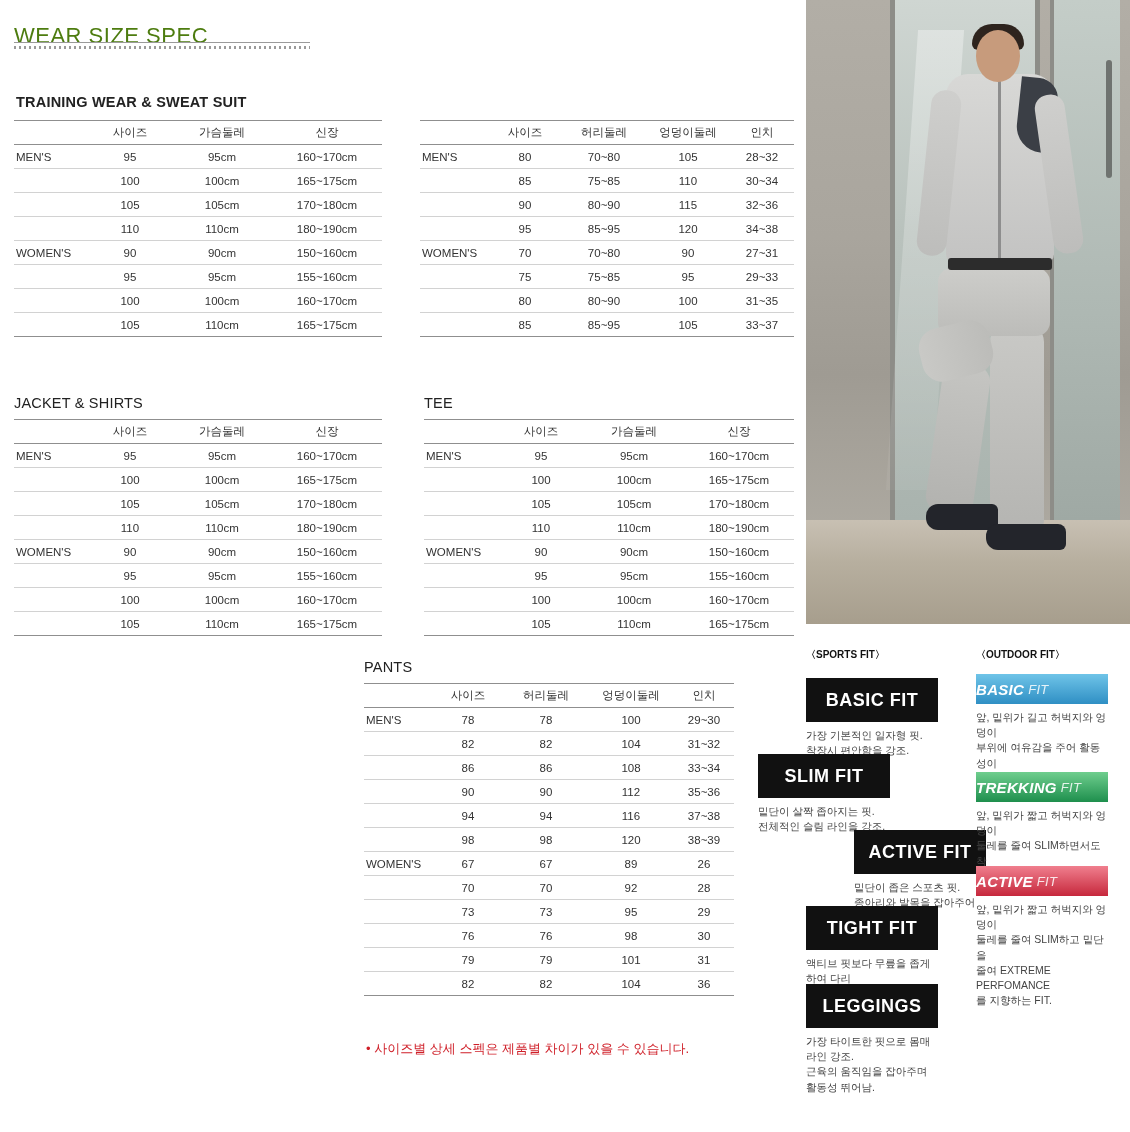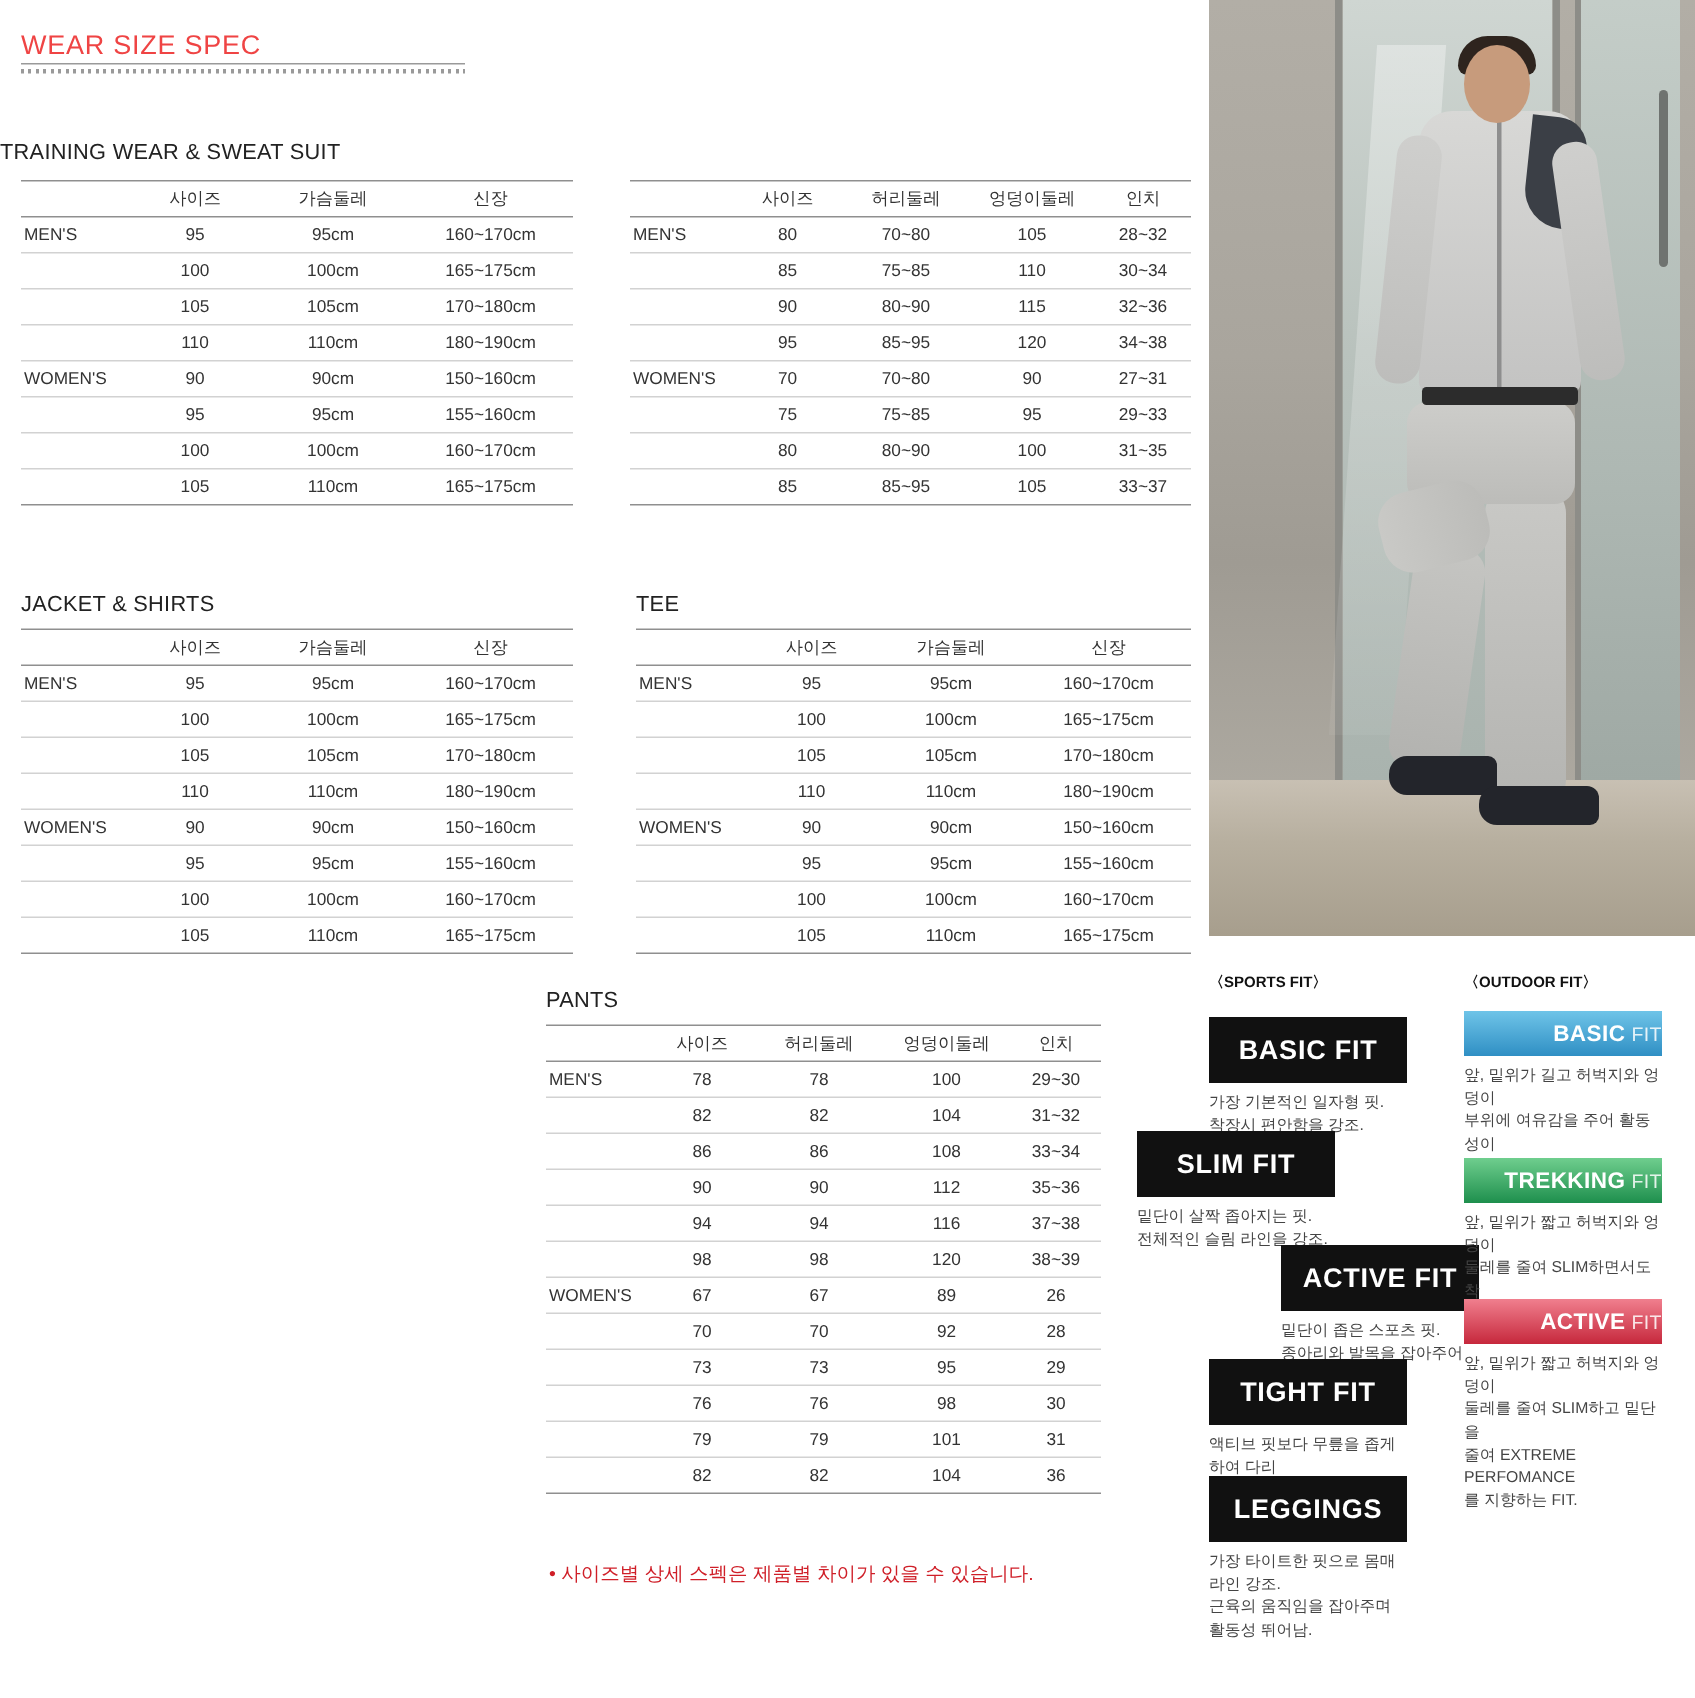--- a/index.html
+++ b/index.html
@@ -14,23 +14,23 @@
   #page {
     position: relative;
     width: 1130px;
     height: 1132px;
   }
 
   
   .page-title {
     position: absolute;
     left: 14px; top: 8px;
-    font-size: 18px;
+    font-size: 22px;
     letter-spacing: 0.5px;
-    color: #ef4444;
+    color: #4d7c0f;
     font-weight: normal;
   }
   .title-rule {
     position: absolute;
     left: 14px; top: 42px;
     width: 296px; height: 0;
     border-bottom: 1px solid #9a9a9a;
   }
   .title-dots {
     position: absolute;
@@ -188,25 +188,26 @@
   .fit-desc {
     margin-top: 6px;
     font-size: 10.5px;
     line-height: 1.45;
     color: #444;
   }
   .out-badge {
     height: 30px;
     display: flex;
     align-items: center;
-    justify-content: flex-end;
+    justify-content: flex-start;
     font-size: 15px;
     font-weight: bold;
     letter-spacing: 0.3px;
     color: #fff;
+    font-style: italic;
   }
   .out-badge .light { font-weight: normal; opacity: 0.85; margin-left: 4px; font-size: 13px;}
   .ob-basic { background: linear-gradient(180deg,#6fc4e8,#2f8fc4); }
   .ob-trek  { background: linear-gradient(180deg,#6fce8e,#1e8f4d); }
   .ob-ext   { background: linear-gradient(180deg,#f07f8e,#c6283c); }
   .out-desc {
     margin-top: 6px;
     font-size: 10.5px;
     line-height: 1.45;
     color: #444;
@@ -246,21 +247,21 @@
       <div class="ph-shoulder"></div>
       <div class="ph-zip"></div>
       <div class="ph-arm-l"></div>
       <div class="ph-arm-r"></div>
       <div class="ph-belt"></div>
       <div class="ph-hair"></div>
       <div class="ph-head"></div>
     </div>
   </div>
 
-  <div class="section-head" style="left:0; top:94px;">TRAINING WEAR &amp; SWEAT SUIT</div>
+  <div class="section-head" style="left:16px; top:94px;font-weight:bold;">TRAINING WEAR &amp; SWEAT SUIT</div>
   <table class="spec" style="left:14px; top:120px; width:368px;">
     <colgroup>
         <col style="width:74px">
         <col style="width:84px">
         <col style="width:100px">
         <col style="width:110px">
       </colgroup>
     <thead>
         <tr>
           <th class="corner"></th>

